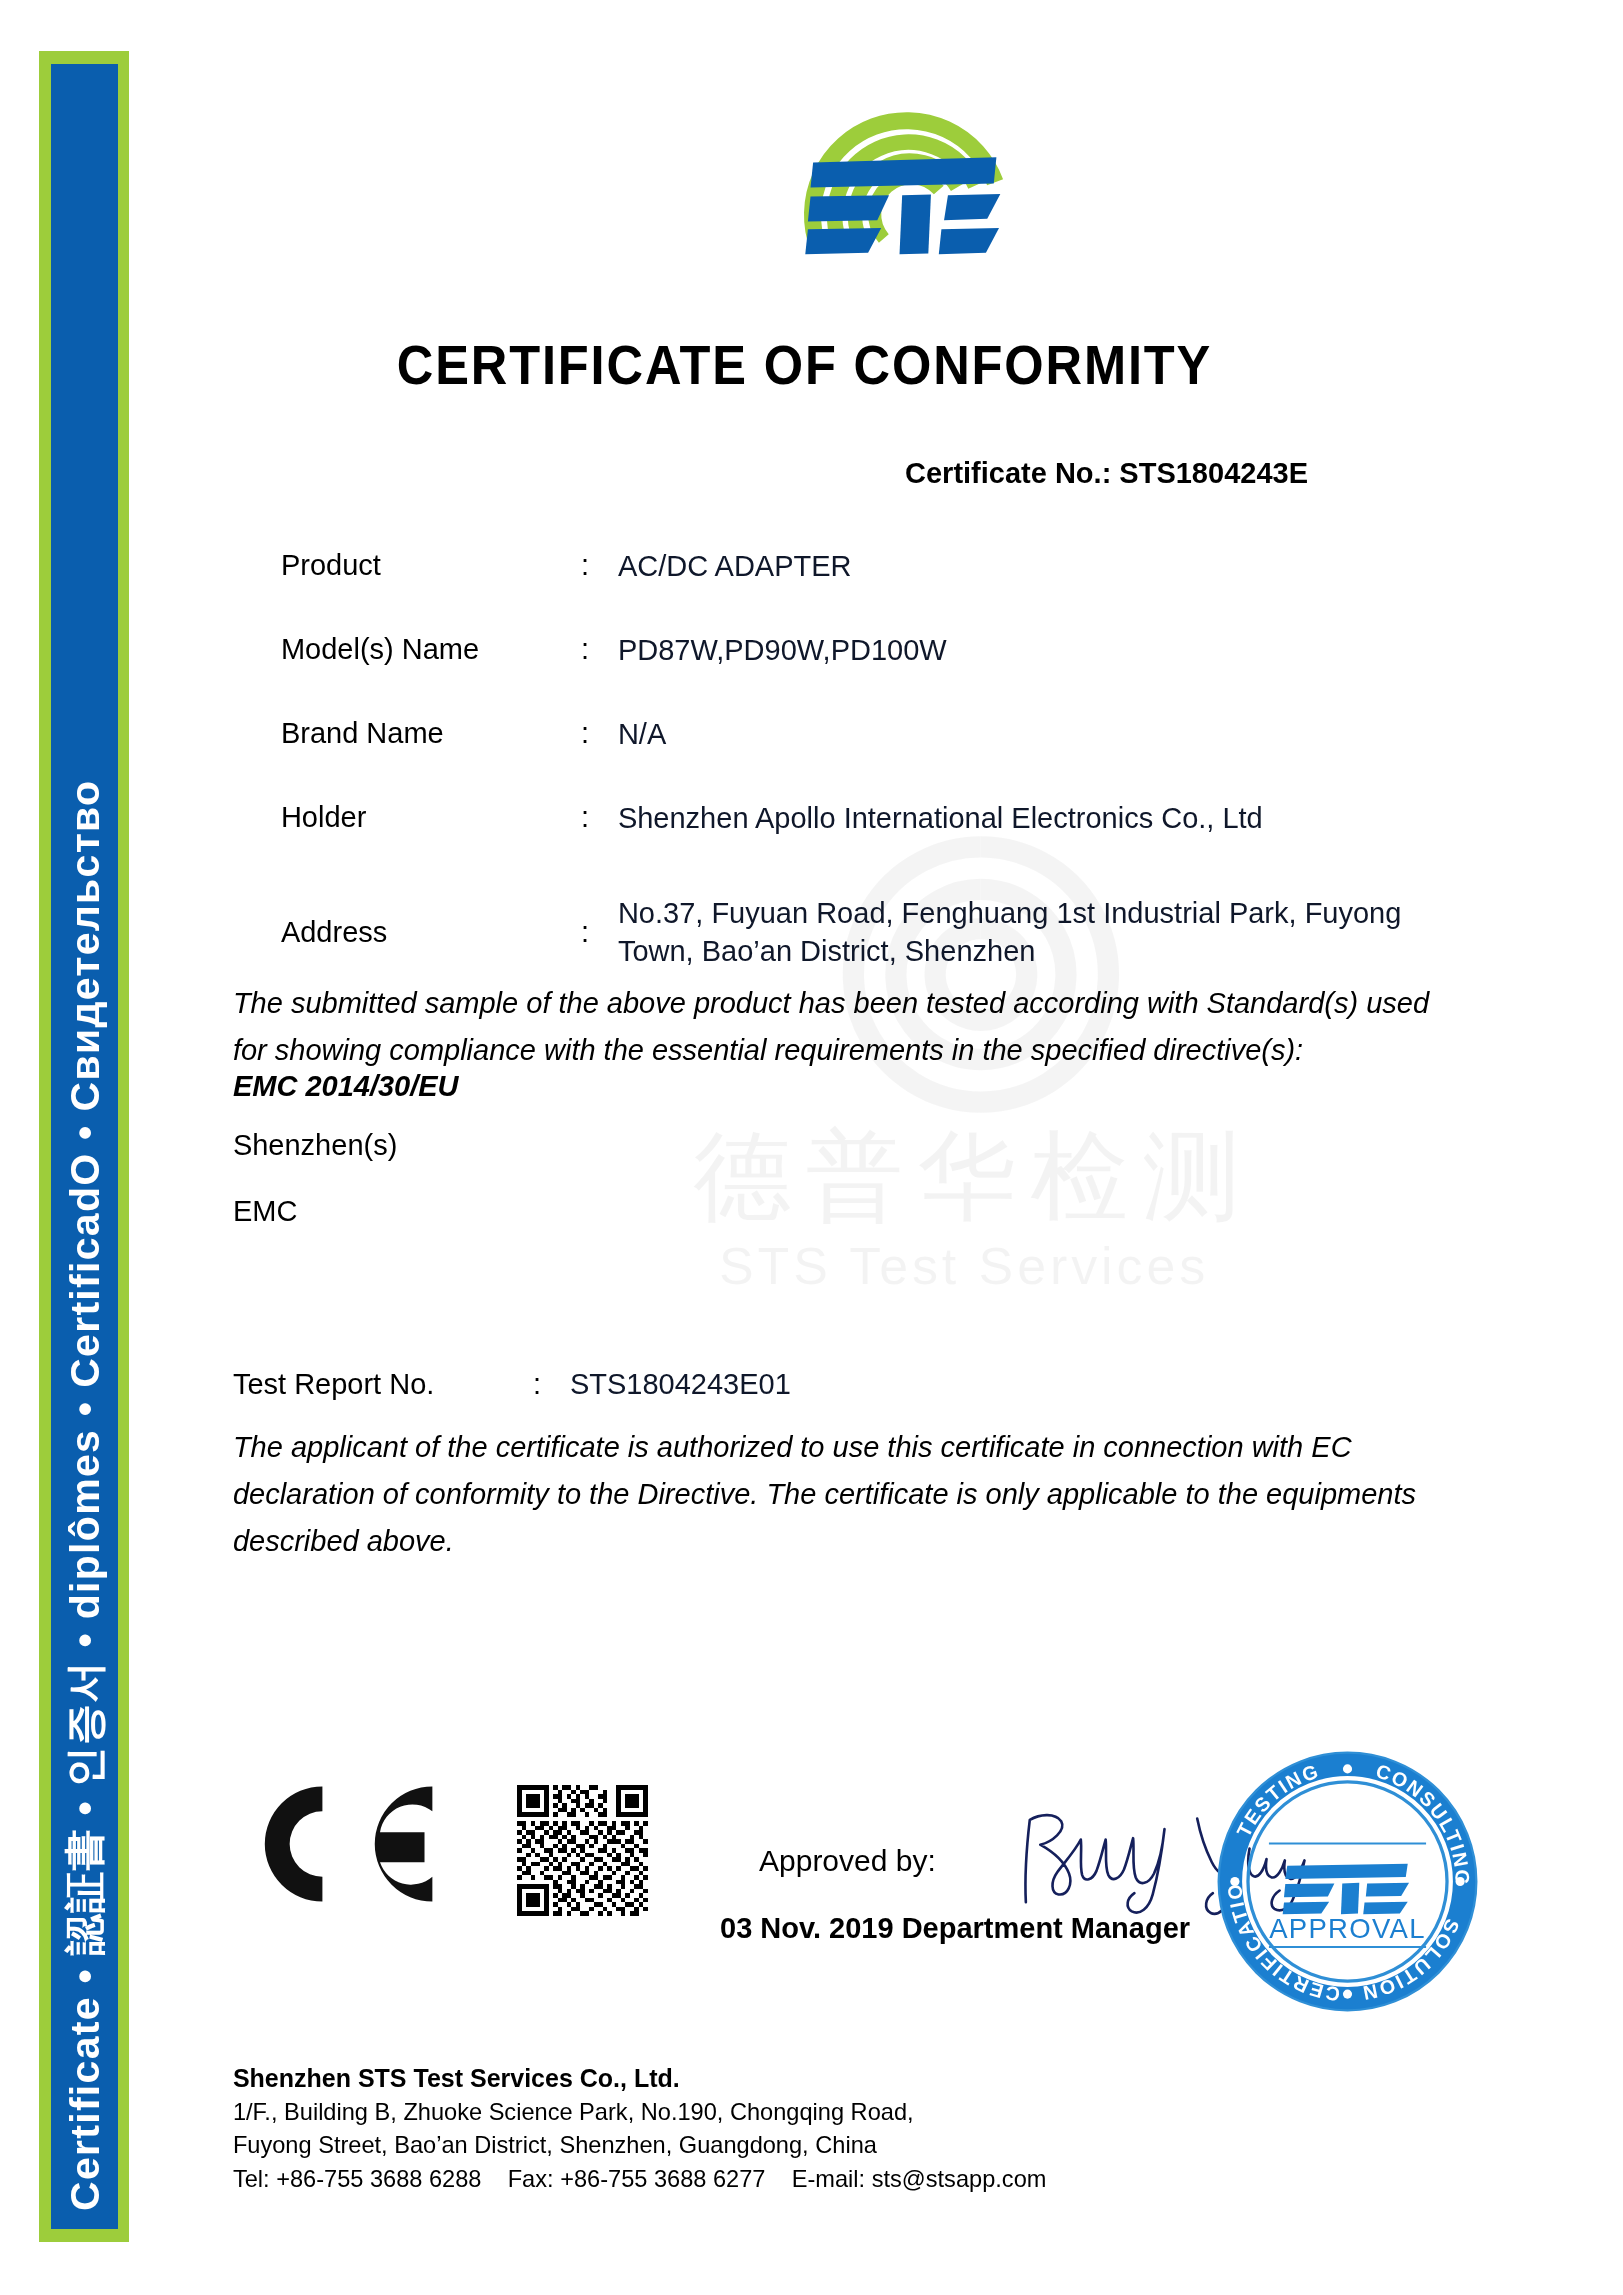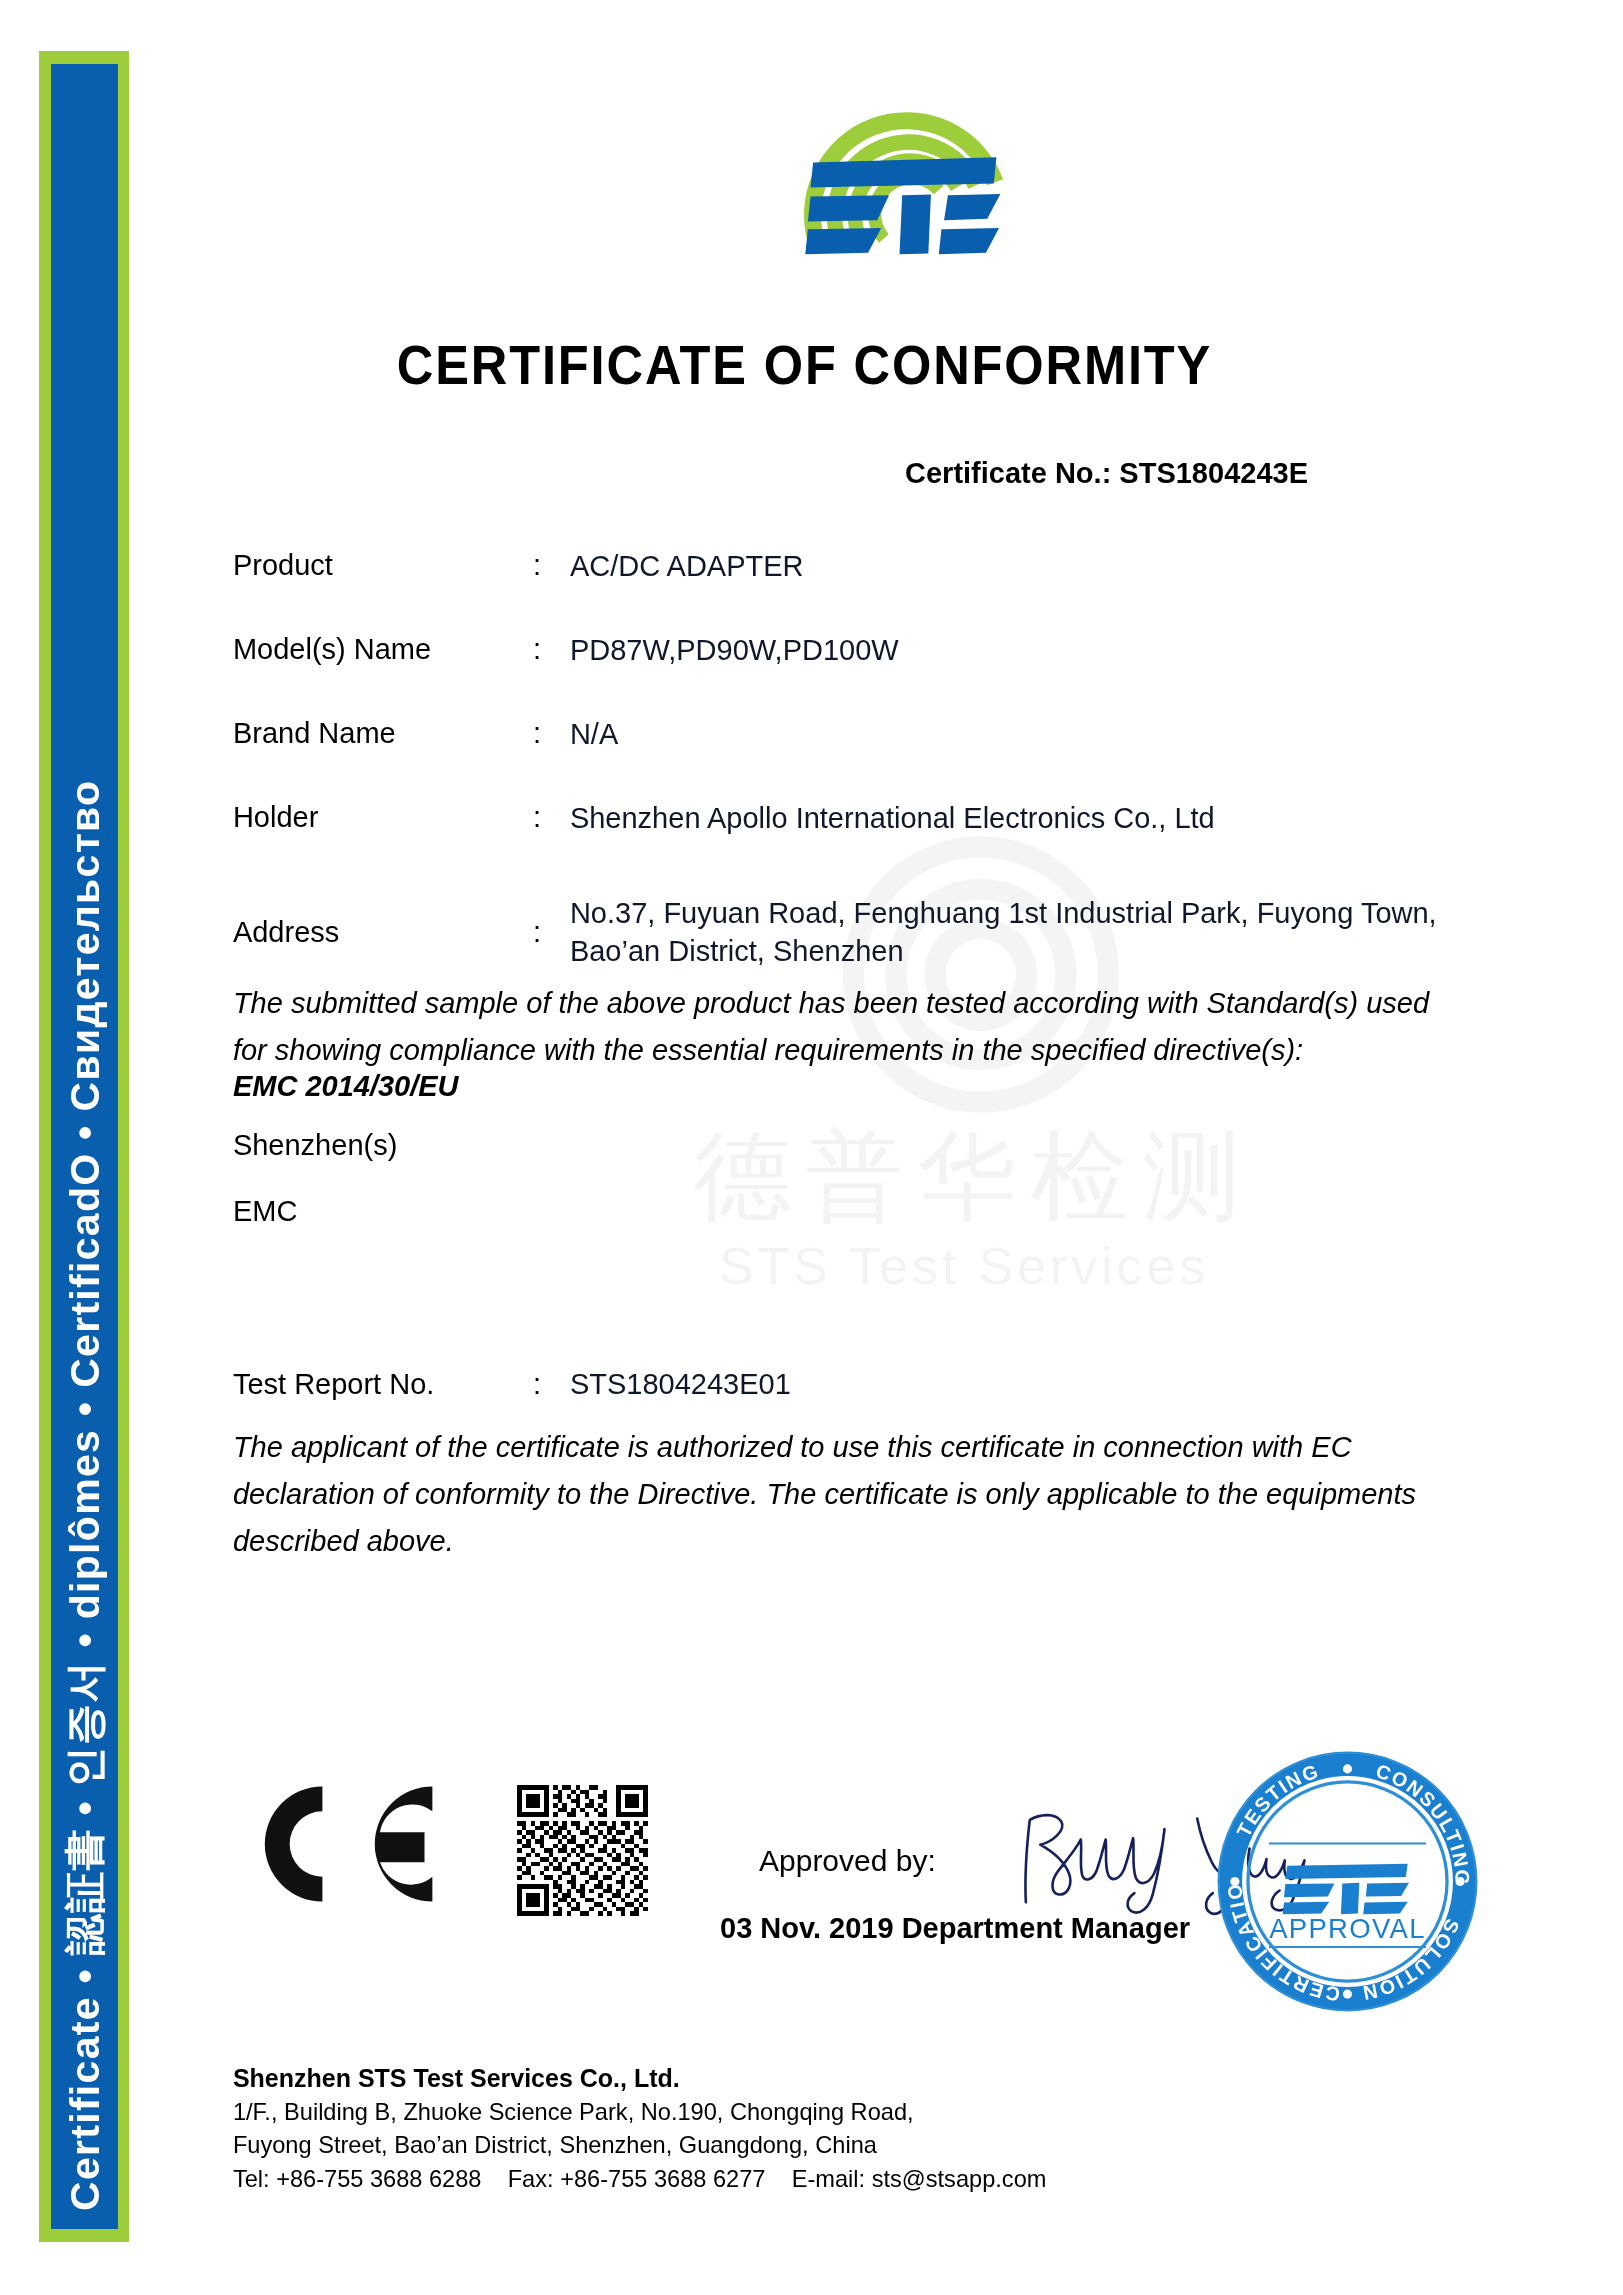--- a/index.html
+++ b/index.html
@@ -141,20 +141,21 @@
     position: absolute;
     left: 3.9px;
     top: 535px;
     width: 1243px;
   }
   .field-row {
     position: relative;
     display: flex;
     align-items: flex-start;
     min-height: 84px;
+    margin-left: 48px;
   }
   .field-label {
     width: 300px;
     flex: 0 0 300px;
     font-size: 29px;
     color: #000;
     line-height: 1.25;
   }
   .field-colon {
     width: 37px;

